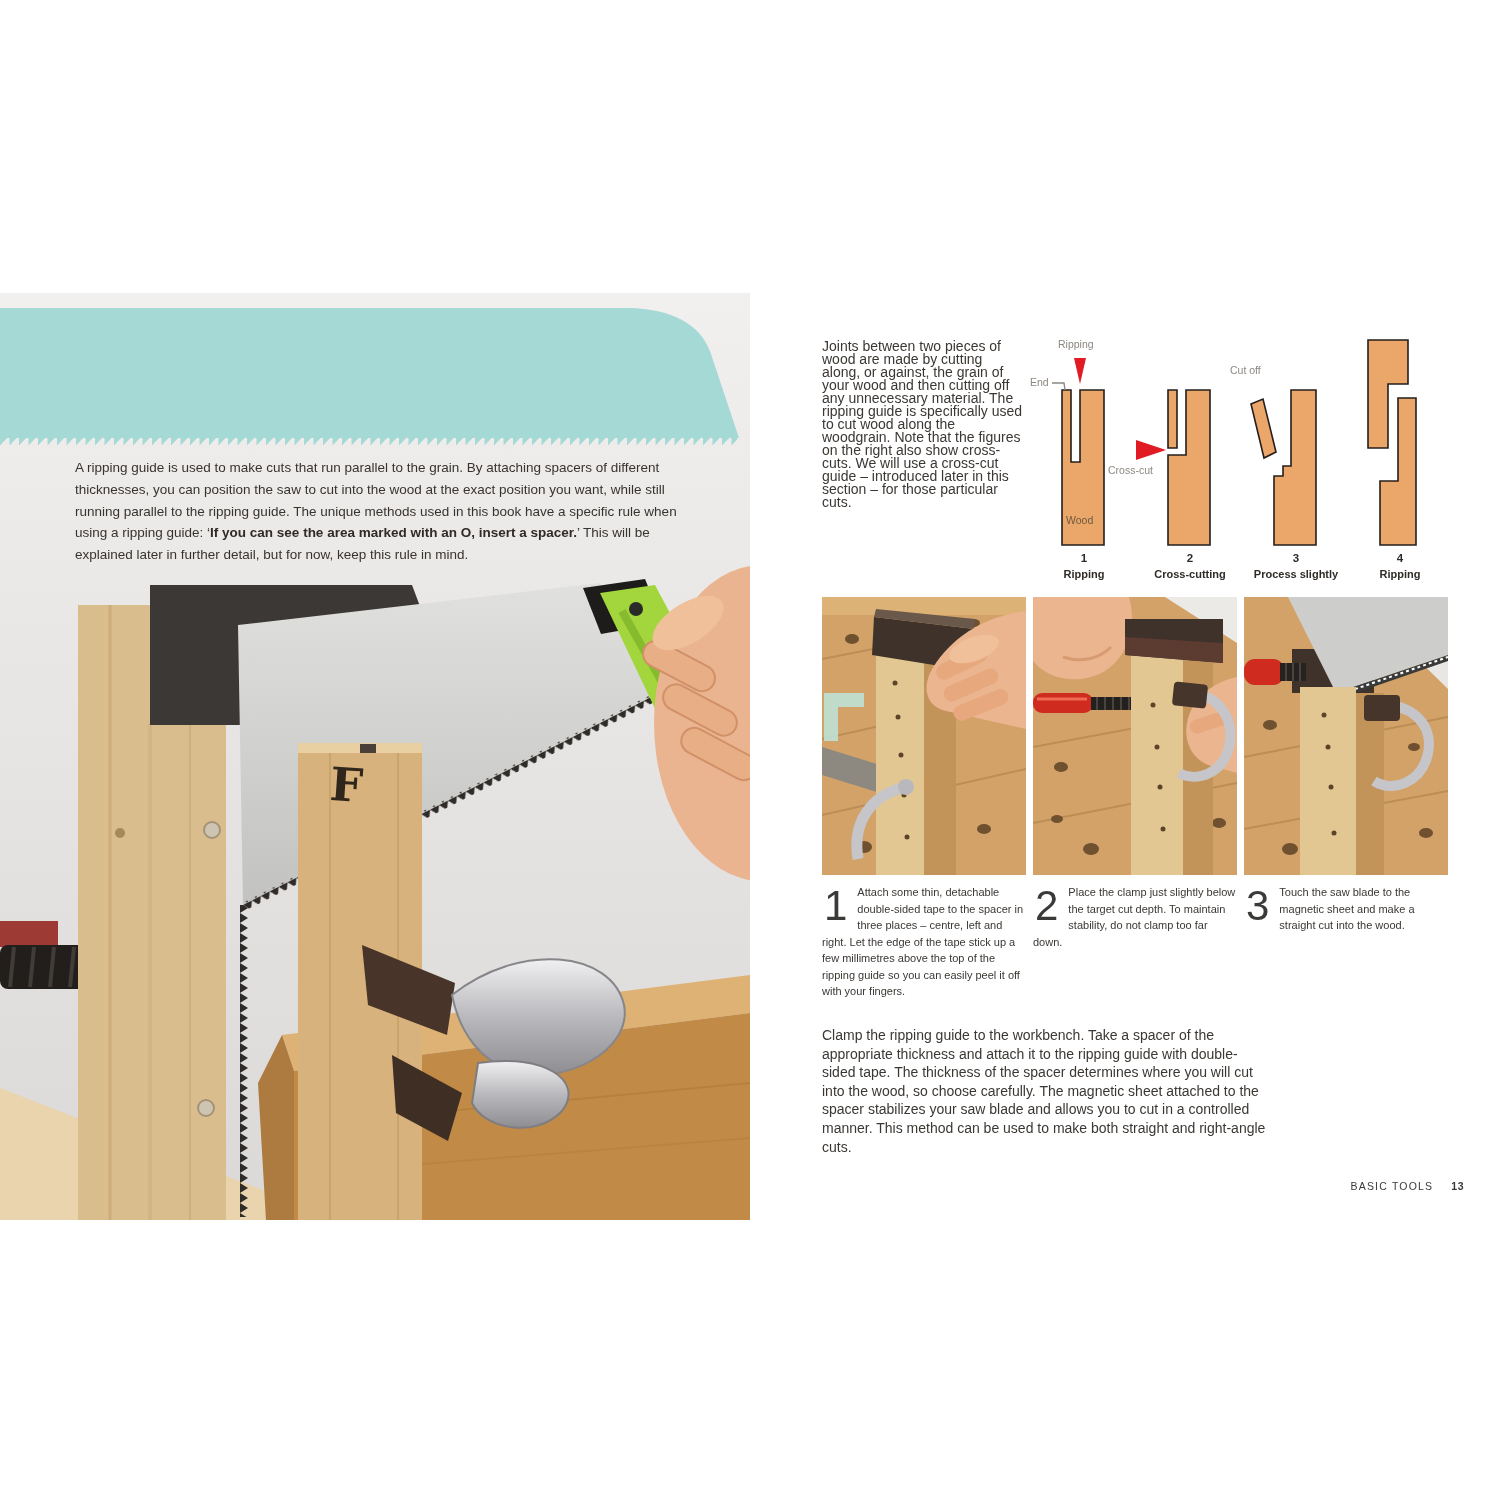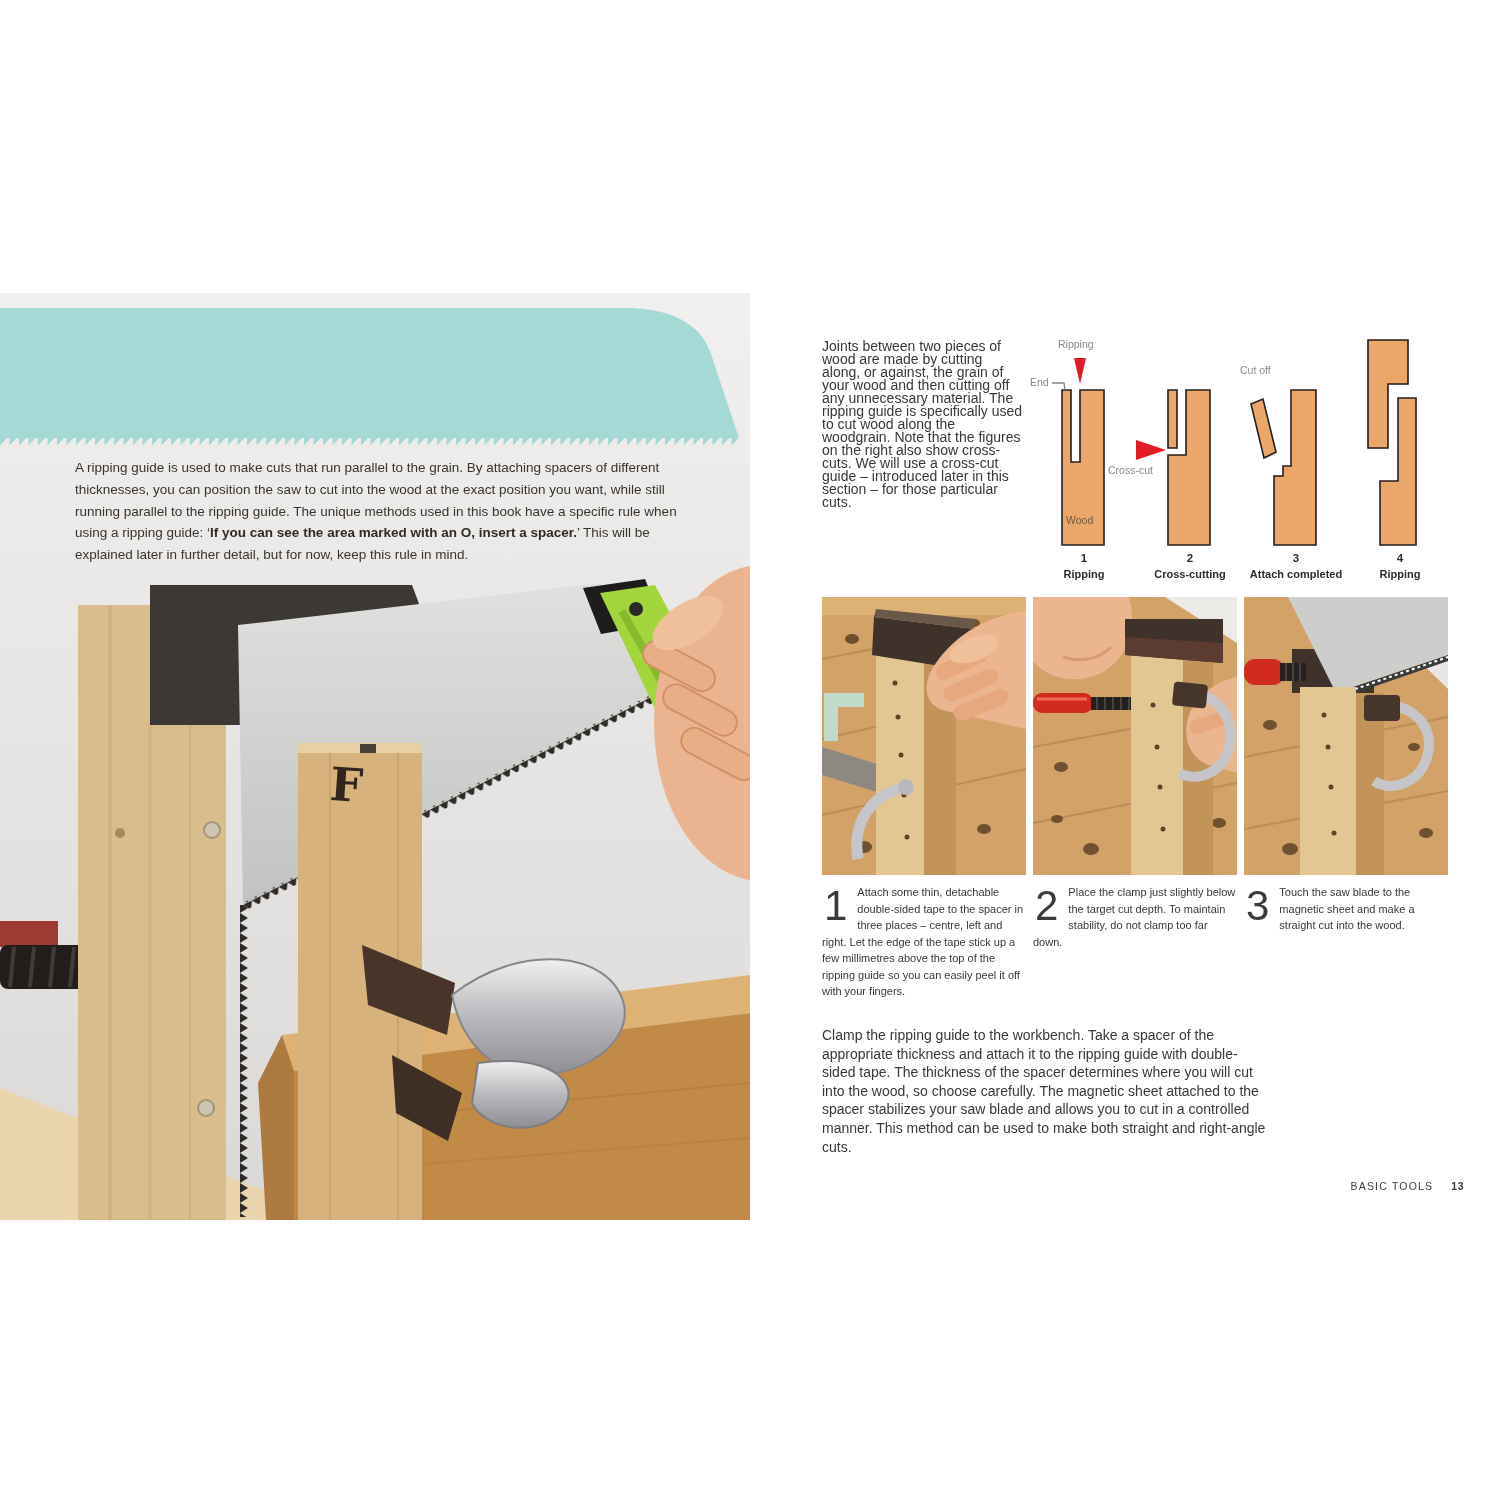--- a/index.html
+++ b/index.html
@@ -181,33 +181,33 @@
 
       <polygon points="46,22 58,22 52,48" fill="#e11b24"></polygon>
       <polygon points="108,104 108,124 138,114" fill="#e11b24"></polygon>
 
       <polyline points="24,47 36,47 37,54" fill="none" stroke="#8c8781" stroke-width="1.4"></polyline>
     </svg>
     <span class="diag-label" style="left:30px;top:2px;">Ripping</span>
     <span class="diag-label" style="left:2px;top:40px;">End</span>
     <span class="diag-label" style="left:38px;top:178px;color:#6e5a41;">Wood</span>
     <span class="diag-label" style="left:80px;top:128px;">Cross-cut</span>
-    <span class="diag-label" style="left:212px;top:28px;">Cut off</span>
+    <span class="diag-label" style="left:202px;top:28px;">Cut off</span>
 
     <div class="diag-caption" style="left:0px;top:214px;">
       <div class="num">1</div>
       <div>Ripping</div>
     </div>
     <div class="diag-caption" style="left:106px;top:214px;">
       <div class="num">2</div>
       <div>Cross-cutting</div>
     </div>
     <div class="diag-caption" style="left:212px;top:214px;">
       <div class="num">3</div>
-      <div>Attach completed</div>
+      <div>Process slightly</div>
     </div>
     <div class="diag-caption" style="left:316px;top:214px;">
       <div class="num">4</div>
       <div>Ripping</div>
     </div>
   </div>
 
   <div class="photo-col" style="left:822px;">
     <svg width="204" height="278" viewBox="0 0 204 278">
       <rect width="204" height="278" fill="#d2a268"></rect>

